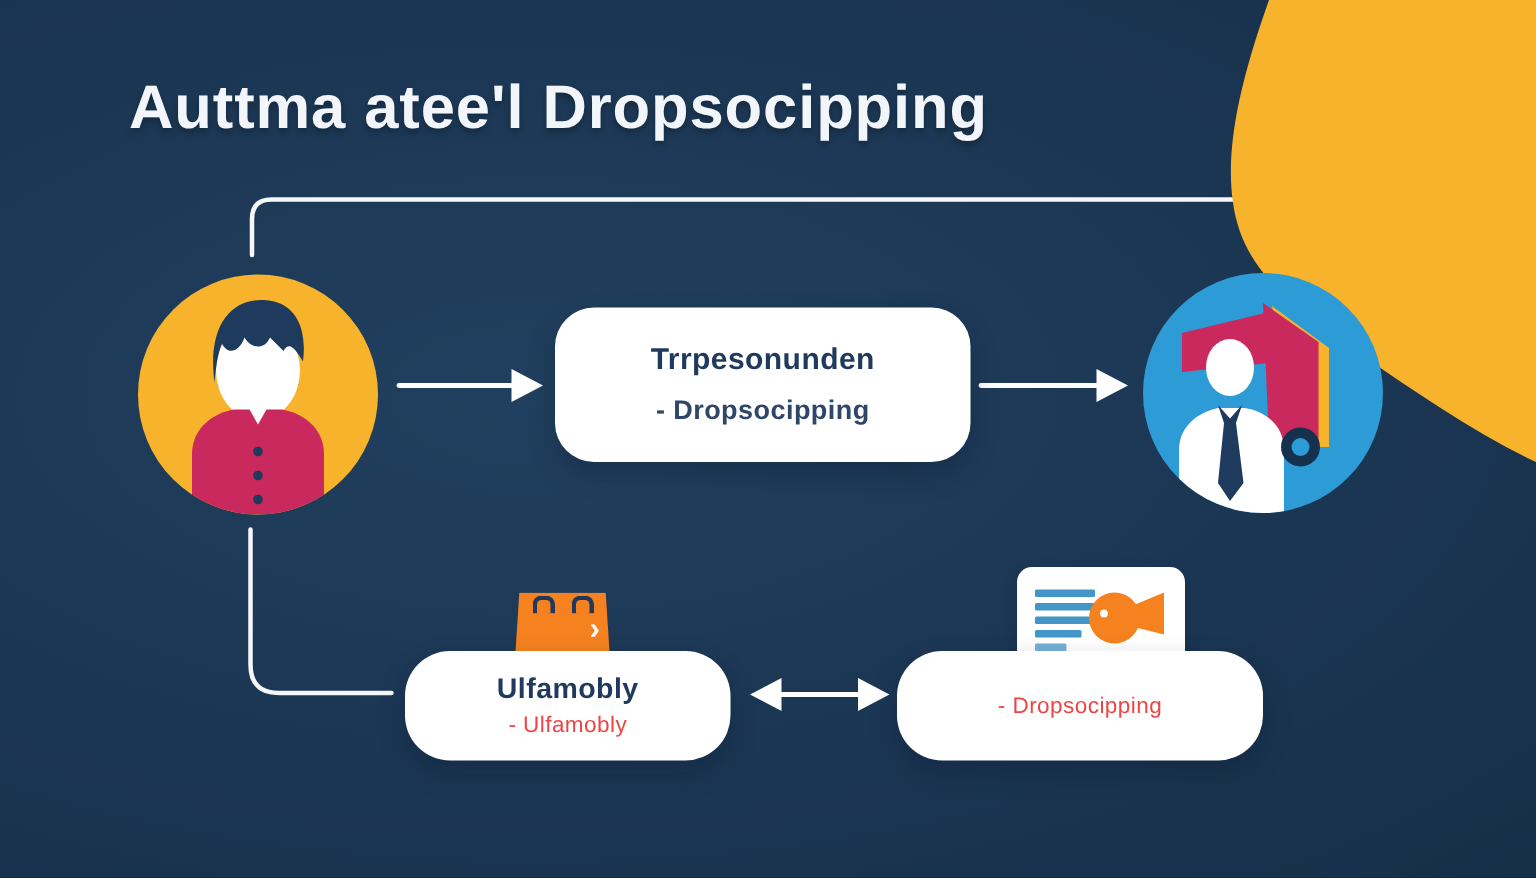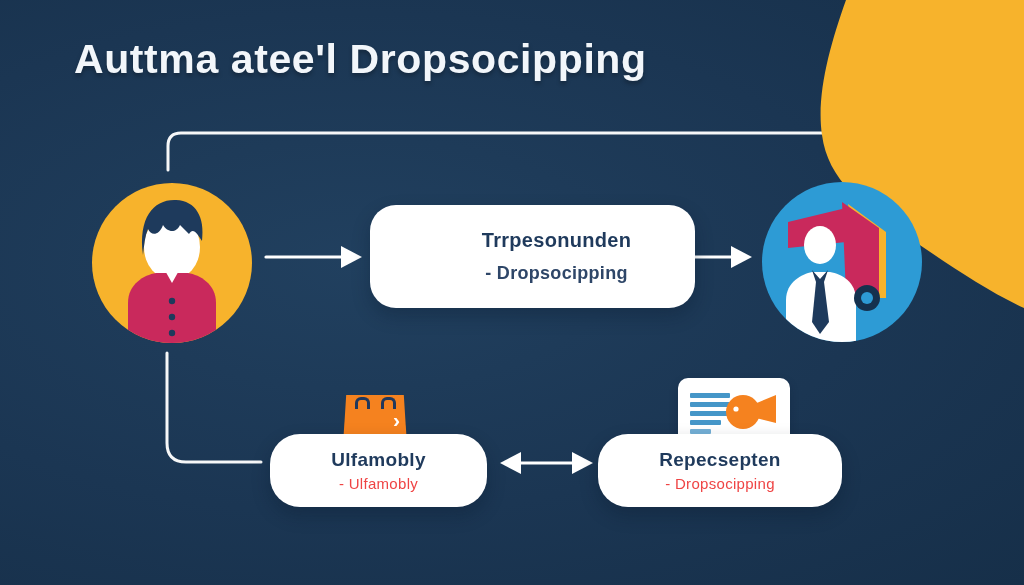--- a/index.html
+++ b/index.html
@@ -2,42 +2,42 @@
 <html><head>
 <meta charset="utf-8">
 <style>
   html,body{margin:0;padding:0;background:#10263c;font-family:"Liberation Sans","DejaVu Sans",sans-serif;}
   .stage{position:relative;width:1024px;height:585px;overflow:hidden;
          background:radial-gradient(ellipse at 35% 45%, #21405f 0%, #1b3653 55%, #162f49 100%);}
   .layer{position:absolute;left:0;top:0;width:1024px;height:585px;}
   svg{display:block;}
 
   
-  .title{position:absolute;left:74px;top:36px;margin:0;font-size:41px;font-weight:800;
+  .title{position:absolute;left:74px;top:36px;margin:12px;font-size:41px;font-weight:800;
          letter-spacing:.6px;color:#F2F6FA;text-shadow:0 3px 4px rgba(0,0,0,.28);}
 
   
   .blob-layer{z-index:2;}
 
   
   .connector-layer{z-index:1;}
   .connector{stroke:#FFFFFF;stroke-width:3;fill:none;stroke-linecap:round;opacity:.96;}
   .arrow-line{stroke:#FFFFFF;stroke-width:3.2;stroke-linecap:round;}
   .arrow-head{fill:#FFFFFF;}
 
   
   .node-circle{position:absolute;width:160px;height:160px;border-radius:50%;overflow:hidden;z-index:3;}
   .customer-node{left:92px;top:183px;background:#F7B32C;}
   .courier-node{left:762px;top:182px;background:#2D9BD5;}
   .node-circle svg{width:100%;height:100%;}
 
   
   .card{position:absolute;background:#FFFFFF;box-shadow:0 8px 18px rgba(8,22,40,.28);z-index:4;
         display:flex;flex-direction:column;align-items:center;justify-content:center;text-align:center;}
-  .process-card{left:370px;top:205px;width:277px;height:103px;border-radius:26px;gap:11px;padding-left:48px;}
+  .process-card{left:370px;top:205px;width:277px;height:103px;border-radius:26px;gap:11px;}
   .process-line1{font-size:20px;font-weight:700;color:#1F3A5C;letter-spacing:.3px;}
   .process-line2{font-size:18px;font-weight:600;color:#2E4668;letter-spacing:.3px;}
 
   .supplier-card{left:270px;top:434px;width:217px;height:73px;border-radius:30px;gap:4px;}
   .reception-card{left:598px;top:434px;width:244px;height:73px;border-radius:30px;gap:4px;}
   .card-title{font-size:19px;font-weight:700;color:#1F3A5C;letter-spacing:.3px;}
   .card-subtitle{font-size:15px;font-weight:500;color:#ef4444;letter-spacing:.3px;}
 
   
   .bag{position:absolute;left:343px;top:395px;width:64px;height:50px;background:#F5821F;z-index:3;
@@ -132,17 +132,16 @@
     <span class="doc-line" style="top:42px;width:31px;"></span>
     <span class="doc-line" style="top:51px;width:21px;opacity:.75;"></span>
     <svg class="doc-fish" width="58" height="38" viewBox="0 0 58 38">
       <polygon fill="#F5821F" points="28,12 52,2 52,30 28,24"></polygon>
       <circle cx="19" cy="19" r="17" fill="#F5821F"></circle>
       <circle cx="12" cy="16" r="2.6" fill="#FFFFFF"></circle>
     </svg>
   </div>
 
   <div class="card reception-card">
-    <div class="card-title">Repecsepten</div>
     <div class="card-subtitle">- Dropsocipping</div>
   </div>
 
 </div>
 
 </body></html>

